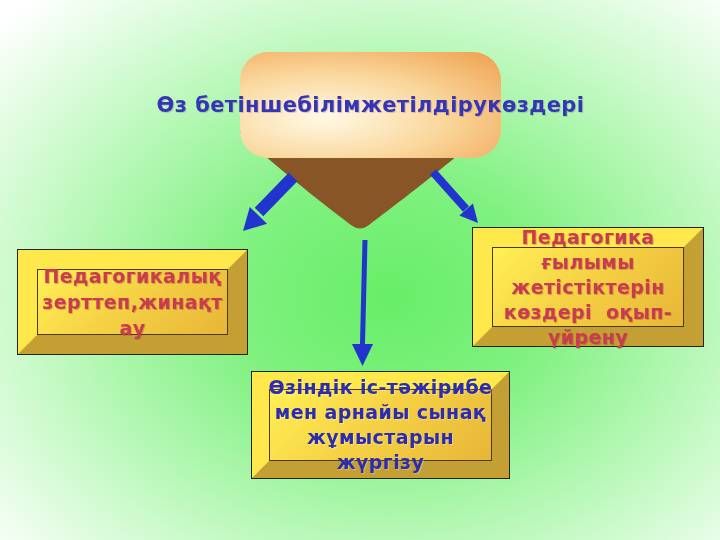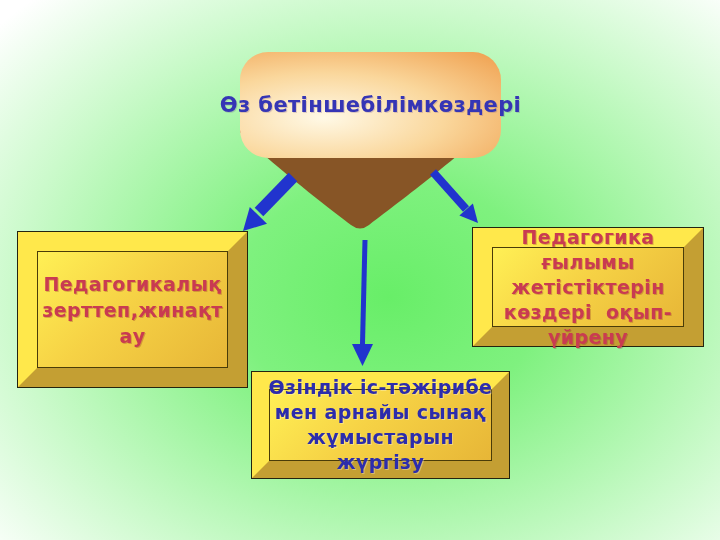--- a/index.html
+++ b/index.html
@@ -59,21 +59,21 @@
   .gold-box .box-text {
     position: absolute;
     display: flex; flex-direction: column;
     align-items: center; justify-content: center;
     text-align: center;
   }
   .gold-box .line {
     font-weight: bold; white-space: pre; letter-spacing: 0.4px;
   }
 
-  #left-box  { left: 18px;  top: 232px; width: 229px; height: 155px; border-width: 20px; }
+  #left-box  { left: 18px;  top: 250px; width: 229px; height: 104px; border-width: 20px; }
   #right-box { left: 473px; top: 228px; width: 230px; height: 118px; border-width: 20px; }
   #bottom-box{ left: 252px; top: 372px; width: 257px; height: 106px; border-width: 18px; }
 
   #left-box  .box-text { inset: -14px; }
   #right-box .box-text { inset: -19px; }
   #bottom-box .box-text{ inset: -17px; }
 
   #left-box  .line { font-size: 19px; line-height: 26px; text-shadow: 1px 1px 0 rgba(120,10,30,0.25); }
   #right-box .line { font-size: 19px; line-height: 25px; text-shadow: 1px 1px 0 rgba(120,10,30,0.25); }
   #bottom-box .line{ font-size: 19px; line-height: 25px; text-shadow: 1px 1px 0 rgba(255,255,255,0.3); }
@@ -101,20 +101,21 @@
 
     <g>
       <line x1="365" y1="240" x2="362.5" y2="344" stroke-width="5" stroke="#2134CE"></line>
       <polygon points="362.5,366 352,344 373,344" fill="#2134CE"></polygon>
     </g>
   </svg>
 
   <div class="title-box" style="color: rgb(53, 53, 181);">
     <div class="line">Өз бетінше</div>
     <div class="line">білім</div>
+    <div class="line">жетілдіру</div>
     <div class="line">көздері</div>
   </div>
 
   <div class="gold-box" id="left-box">
     <div class="panel"></div>
     <div class="box-text" style="color: rgb(201, 59, 81);">
       <div class="line">Педагогикалық</div>
       <div class="line">зерттеп,жинақт</div>
       <div class="line">ау</div>
     </div>

